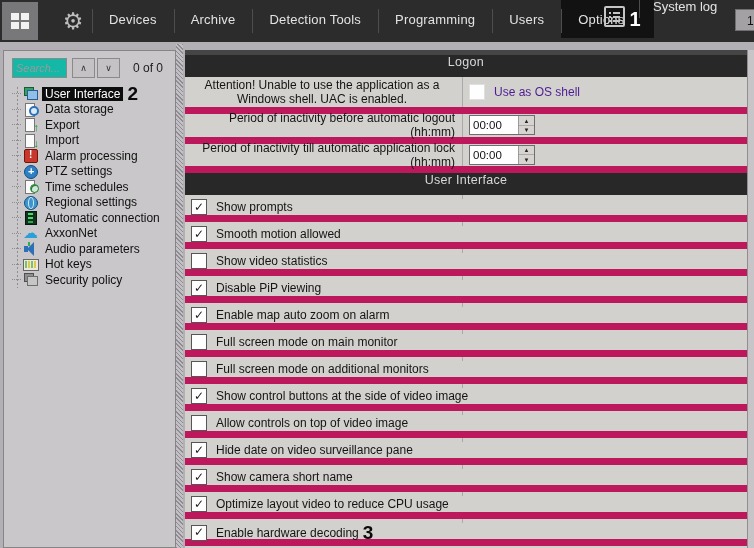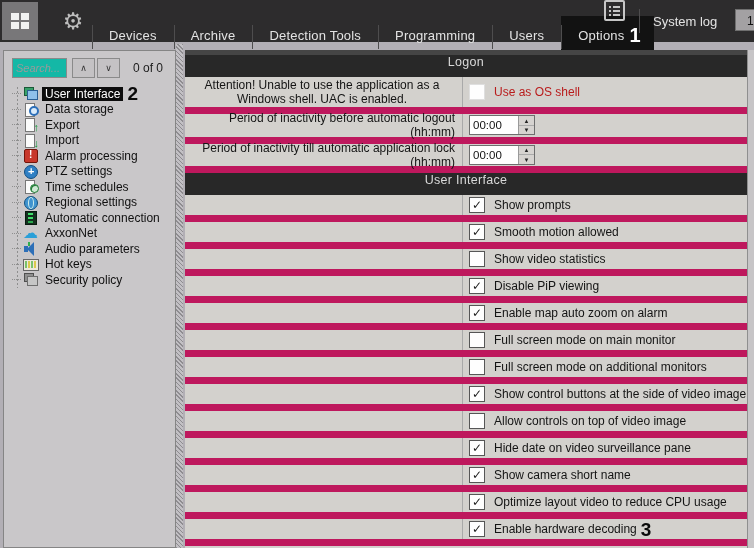--- a/index.html
+++ b/index.html
@@ -21,28 +21,28 @@
   .apps-icon{position:relative;width:18px;height:16px;}
   .apps-icon::before{
     content:"";position:absolute;left:0;top:0;width:8px;height:7px;background:#f2f2f2;
     box-shadow:10px 0 0 #f2f2f2,0 9px 0 #f2f2f2,10px 9px 0 #f2f2f2;
   }
   .gear{
     position:absolute;left:54px;top:0;width:38px;height:42px;
     display:flex;align-items:center;justify-content:center;
     font-size:23px;color:#bdbdbd;cursor:pointer;
   }
-  .menu{position:absolute;left:92px;top:16px;height:38px;display:flex;align-items:stretch;}
+  .menu{position:absolute;left:92px;top:0;height:38px;display:flex;align-items:stretch;}
   .mi{
     position:relative;display:flex;align-items:center;padding:0 17px;
     font-size:13px;letter-spacing:.2px;cursor:pointer;white-space:nowrap;
   }
   .mi::before{content:"";position:absolute;left:0;top:9px;width:1px;height:24px;background:#4e4d4e;}
   .mi.active{background:#121212;padding-right:13px;}
-  .syslog-wrap{position:absolute;left:598px;top:0;height:27px;display:flex;align-items:flex-start;padding-left:6px;}
+  .syslog-wrap{position:absolute;left:598px;top:0;height:27px;display:flex;align-items:flex-end;padding-left:6px;}
   .syslog-icon{
     position:relative;width:21px;height:21px;border:2px solid #c6c6c6;border-radius:2px;
     box-sizing:border-box;cursor:pointer;margin-right:14px;
   }
   .syslog-icon::before{
     content:"";position:absolute;left:3px;top:4px;width:2px;height:2px;background:#c6c6c6;
     box-shadow:0 4px 0 #c6c6c6,0 8px 0 #c6c6c6;
   }
   .syslog-icon::after{
     content:"";position:absolute;left:7px;top:4px;width:7px;height:2px;background:#c6c6c6;
@@ -128,30 +128,30 @@
   .row{display:flex;border-bottom:7px solid #be185d;box-sizing:border-box;background:#d3d1cd;}
   .lcell{
     width:278px;flex:none;box-sizing:border-box;border-right:1px solid #a9a9a9;
     display:flex;flex-direction:column;justify-content:center;align-items:flex-end;
     text-align:right;padding:2px 7px 2px 4px;font-size:12px;line-height:14px;color:#141414;
   }
   .attention-row .lcell{align-items:center;text-align:center;}
   .rcell{flex:1;display:flex;align-items:center;padding-left:6px;min-width:0;overflow:visible;}
   .attention-row{height:37px;}
   .spin-row{height:29.5px;}
-  .cb-row{height:27px;}
+  .cb-row{height:27px;flex-direction:column;}
   .cb{
     width:14px;height:14px;background:#fefefe;border:1px solid #565656;flex:none;
     display:flex;align-items:center;justify-content:center;cursor:pointer;
     font-size:12px;font-weight:bold;color:#1b1b1b;line-height:13px;box-sizing:content-box;
   }
   .cb.checked::after{content:"✓";}
   .cb.dim{border-color:#dfdfdf;cursor:default;}
   .cb-label{margin-left:9px;font-size:12px;color:#141414;white-space:nowrap;}
-  .dim-label{margin-left:9px;font-size:12px;color:#b91c1c;white-space:nowrap;}
+  .dim-label{margin-left:9px;font-size:12px;color:#4c1d95;white-space:nowrap;}
   .spin{
     width:66px;height:20px;background:#ffffff;border:1px solid #6e6e6e;
     display:flex;box-sizing:border-box;cursor:text;gap:10px;
   }
   .spin-val{flex:1;font-size:11.5px;color:#111;padding:3px 0 0 3px;}
   .spin-btns{
     width:15px;flex:none;border-left:1px solid #9a9a9a;background:#d6d3d0;
     display:flex;flex-direction:column;align-items:stretch;cursor:pointer;
   }
   .spin-up,.spin-down{flex:1;display:flex;align-items:center;justify-content:center;font-size:6px;color:#222;}

